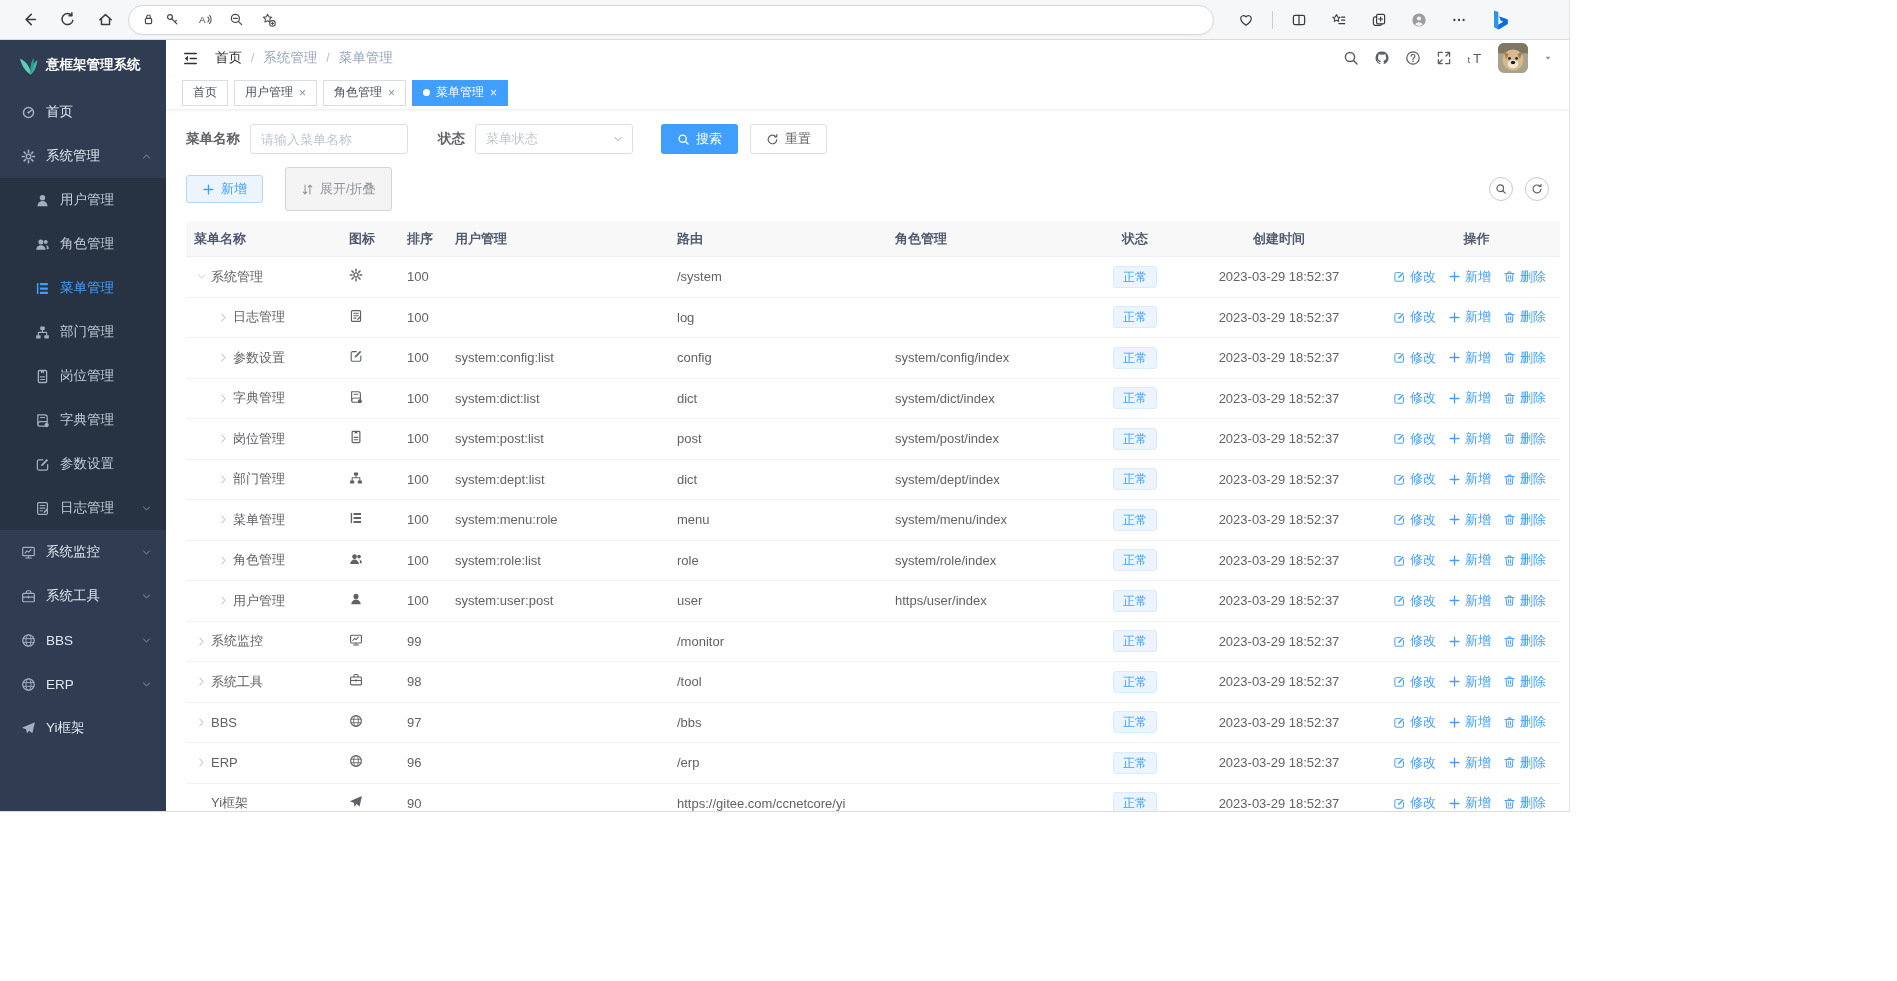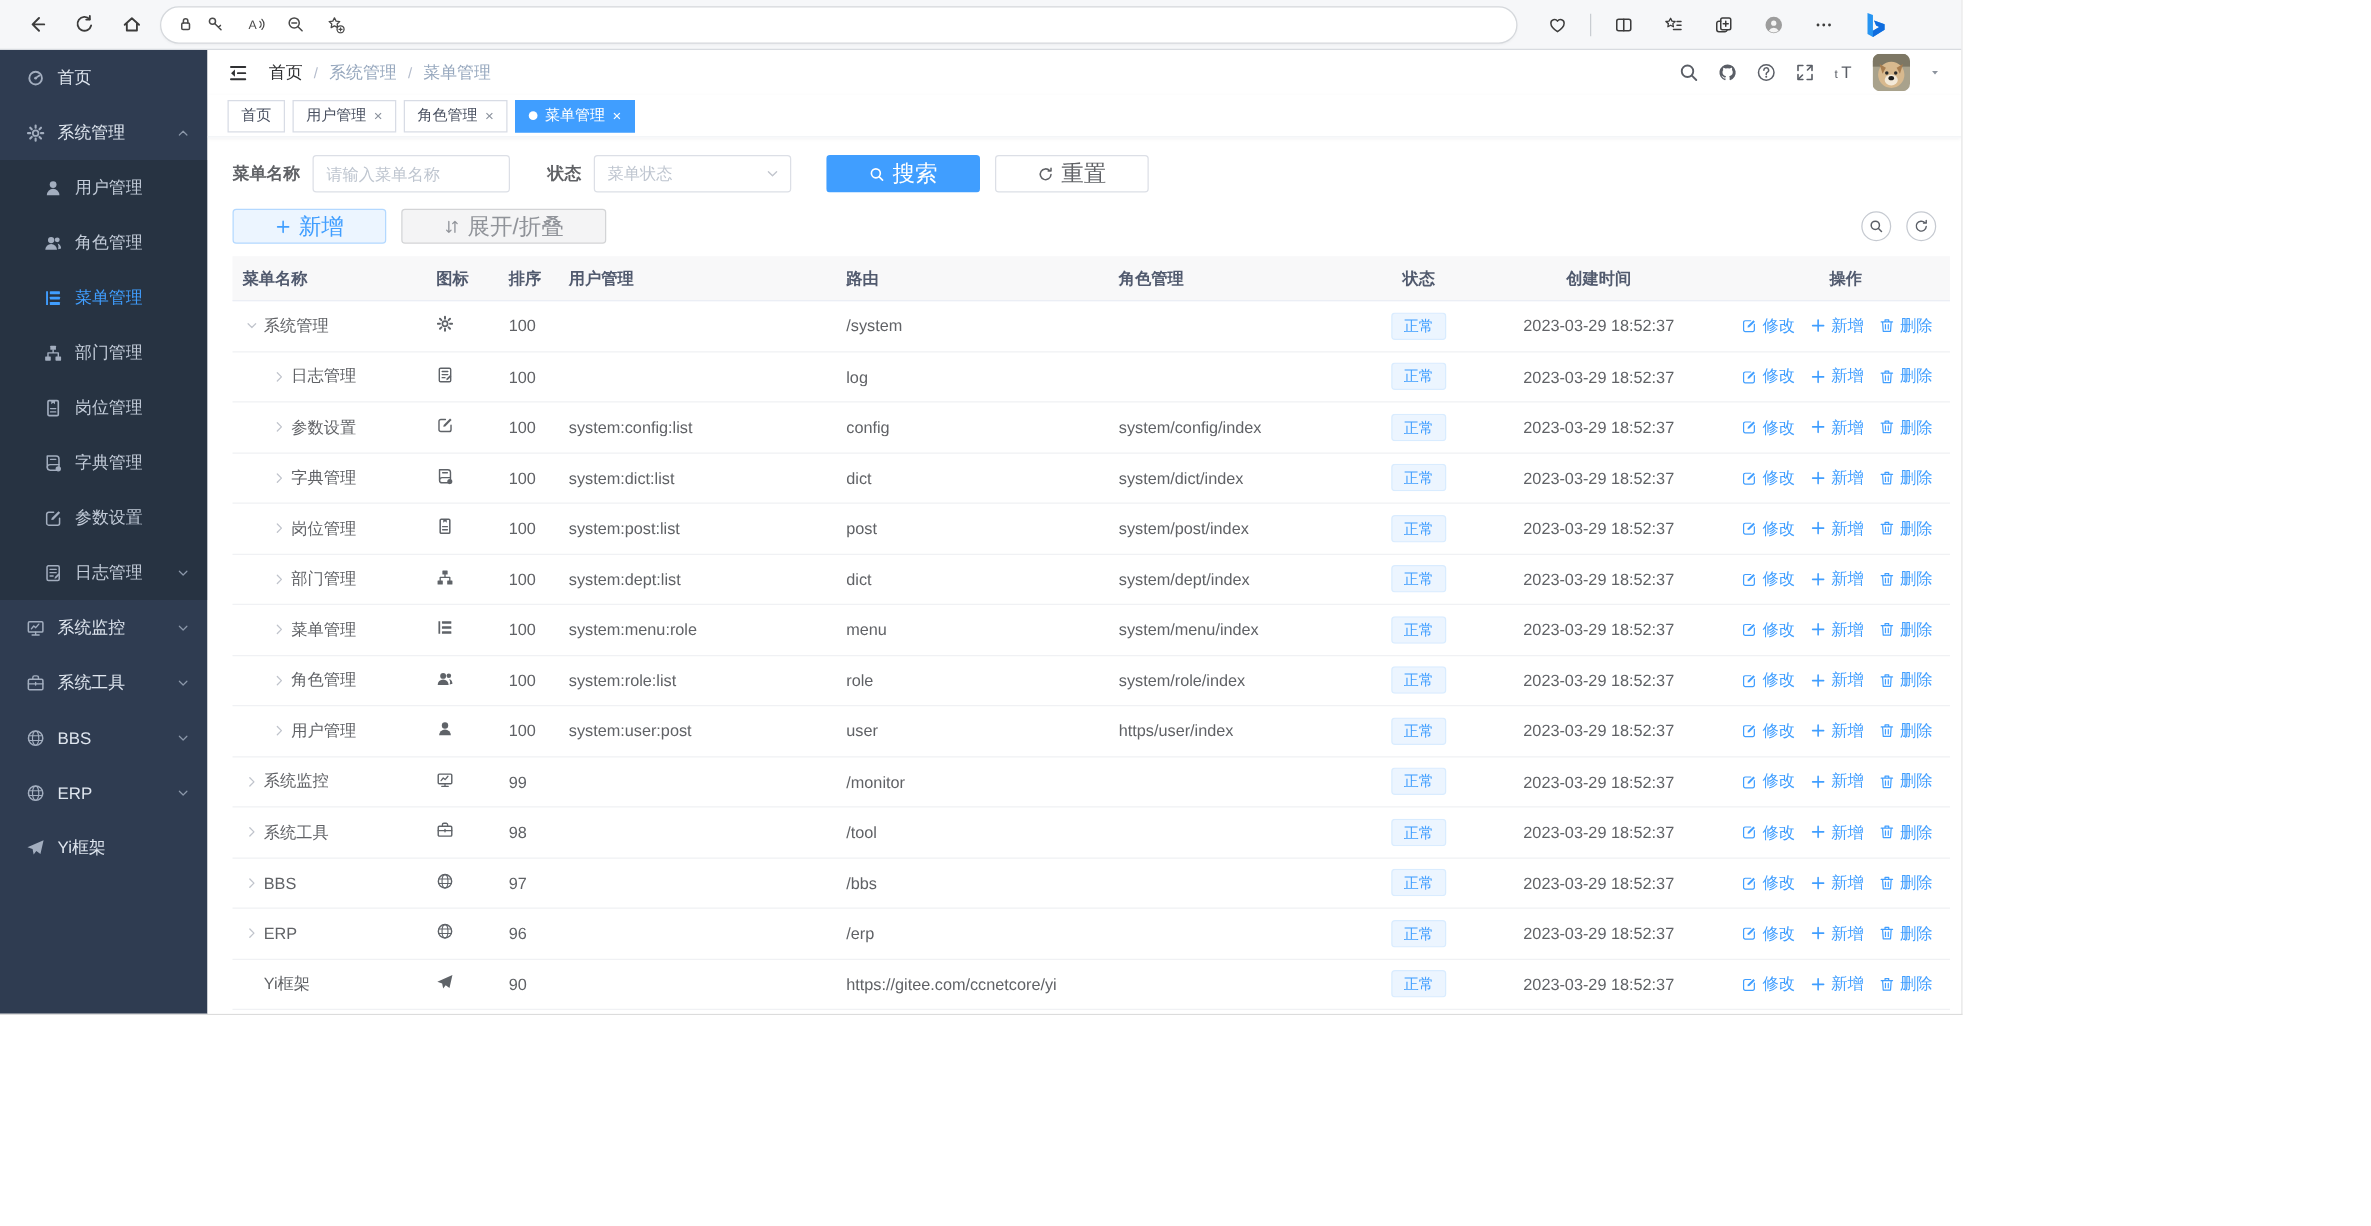--- a/index.html
+++ b/index.html
@@ -51,27 +51,27 @@
 .tag .dot{width:7px;height:7px;border-radius:50%;background:#fff;display:inline-block}
 
 .content{flex:1;padding:13px 20px 0;overflow:hidden}
 .filter-row{display:flex;align-items:center;height:32px;margin-bottom:12px}
 .f-label{font-size:13.5px;font-weight:bold;color:#606266;margin-right:10px;white-space:nowrap}
 .f-input{width:158px;height:30px;border:1px solid #dcdfe6;border-radius:3px;padding:0 10px;font-size:13px;color:#606266;outline:none;font-family:inherit}
 .f-input::placeholder{color:#bfc6d0}
 .f-gap{width:30px}
 .f-select{width:158px;height:30px;border:1px solid #dcdfe6;border-radius:3px;padding:0 8px 0 10px;font-size:13px;color:#bfc6d0;display:inline-flex;align-items:center;justify-content:space-between;cursor:pointer;background:#fff}
 .f-select .chev{color:#c0c4cc;font-size:12px}
-.btn{height:30px;border-radius:3px;font-size:18px;display:inline-flex;align-items:center;gap:6px;padding:0 33px;cursor:pointer;border:1px solid transparent;white-space:nowrap}
+.btn{height:30px;border-radius:3px;font-size:13px;display:inline-flex;align-items:center;gap:6px;padding:0 15px;cursor:pointer;border:1px solid transparent;white-space:nowrap}
 .btn .i{font-size:13px}
 .btn-search{background:#409eff;color:#fff;margin-left:28px}
 .btn-reset{background:#fff;border-color:#dcdfe6;color:#606266;margin-left:12px}
 .toolbar-row{display:flex;align-items:center;margin:4px 0 10px}
 .btn-add{background:#ecf5ff;border-color:#b3d8ff;color:#409eff;height:28px}
-.btn-toggle{background:#f4f4f5;border-color:#d3d4d6;color:#909399;height:28px;margin-left:12px}
+.btn-toggle{background:#f4f4f5;border-color:#d3d4d6;color:#909399;height:44px;margin-left:22px}
 .tool-right{margin-left:auto;display:flex;align-items:center;gap:12px}
 .circ{width:24px;height:24px;border-radius:50%;border:1px solid #c6cad1;display:inline-flex;align-items:center;justify-content:center;color:#5a5e66;font-size:12px;cursor:pointer;background:#fff}
 
 .table{width:1374px;font-size:13px;color:#606266}
 .thead{display:flex;align-items:center;background:#f8f8f9;height:36px;font-weight:bold;color:#515a6e;border-bottom:1px solid #ebeef5}
 .tr{display:flex;align-items:center;height:40.5px;border-bottom:1px solid #f0f1f4}
 .td,.th{padding:0 8px;overflow:hidden;white-space:nowrap}
 .c-center{text-align:center;justify-content:center;display:flex}
 .c-right{text-align:right;justify-content:flex-end;display:flex}
 .name-cell{display:flex;align-items:center;gap:3px}
@@ -206,20 +206,30 @@
             <path d="M4 1.6 6.9 2.7v8.4l3.4-2-1.7-.8-1.1-2.7 5.6 2v3L6.9 14.4 4 12.8z" fill="#2795f2"></path>
             <path d="M6.9 2.7v8.4l3.4-2-1.7-.8-1.1-2.7 5.6 2v3L6.9 14.4z" fill="#0f6cde"></path>
           </svg>
         </span>
     </div>
   </div>
 
   <div class="page">
 
     <aside class="sidebar">
+      <div class="logo">
+        <span class="i">
+            <svg viewBox="0 0 16 16" aria-hidden="true">
+              <path d="M10.6 15c.2-4.8 2.3-8.7 5-10.6-.7 5.1-2.4 8.7-5 10.6z" fill="#43b6a4"></path>
+              <path d="M10.9 15C10.4 9.6 7.4 5.2 2.9 3.5 4.4 9 7 13.2 10.9 15z" fill="#5ecfb8"></path>
+              <path d="M10.7 14.6c-1-4 .2-8.8 2-11.7.6 4.5-.2 9-2 11.7z" fill="#2f9d8c"></path>
+            </svg>
+          </span>
+        <span>意框架管理系统</span>
+      </div>
       <div id="side-menu">
           <div class="side-item lvl0 ">
             <span class="i">
               <svg viewBox="0 0 16 16" aria-hidden="true">
                 <path d="M8 1.8A6.2 6.2 0 1 0 14.2 8 6.2 6.2 0 0 0 8 1.8zm0 1.6A4.6 4.6 0 1 1 3.4 8 4.6 4.6 0 0 1 8 3.4z" fill="currentColor"></path>
                 <path d="M8 8l3.1-2.3" fill="none" stroke="currentColor" stroke-linecap="round" stroke-linejoin="round" stroke-width="1.5"></path>
                 <circle cx="8" cy="8" r="1.2" fill="currentColor"></circle>
               </svg>
             </span>
             <span class="lbl">首页</span>

